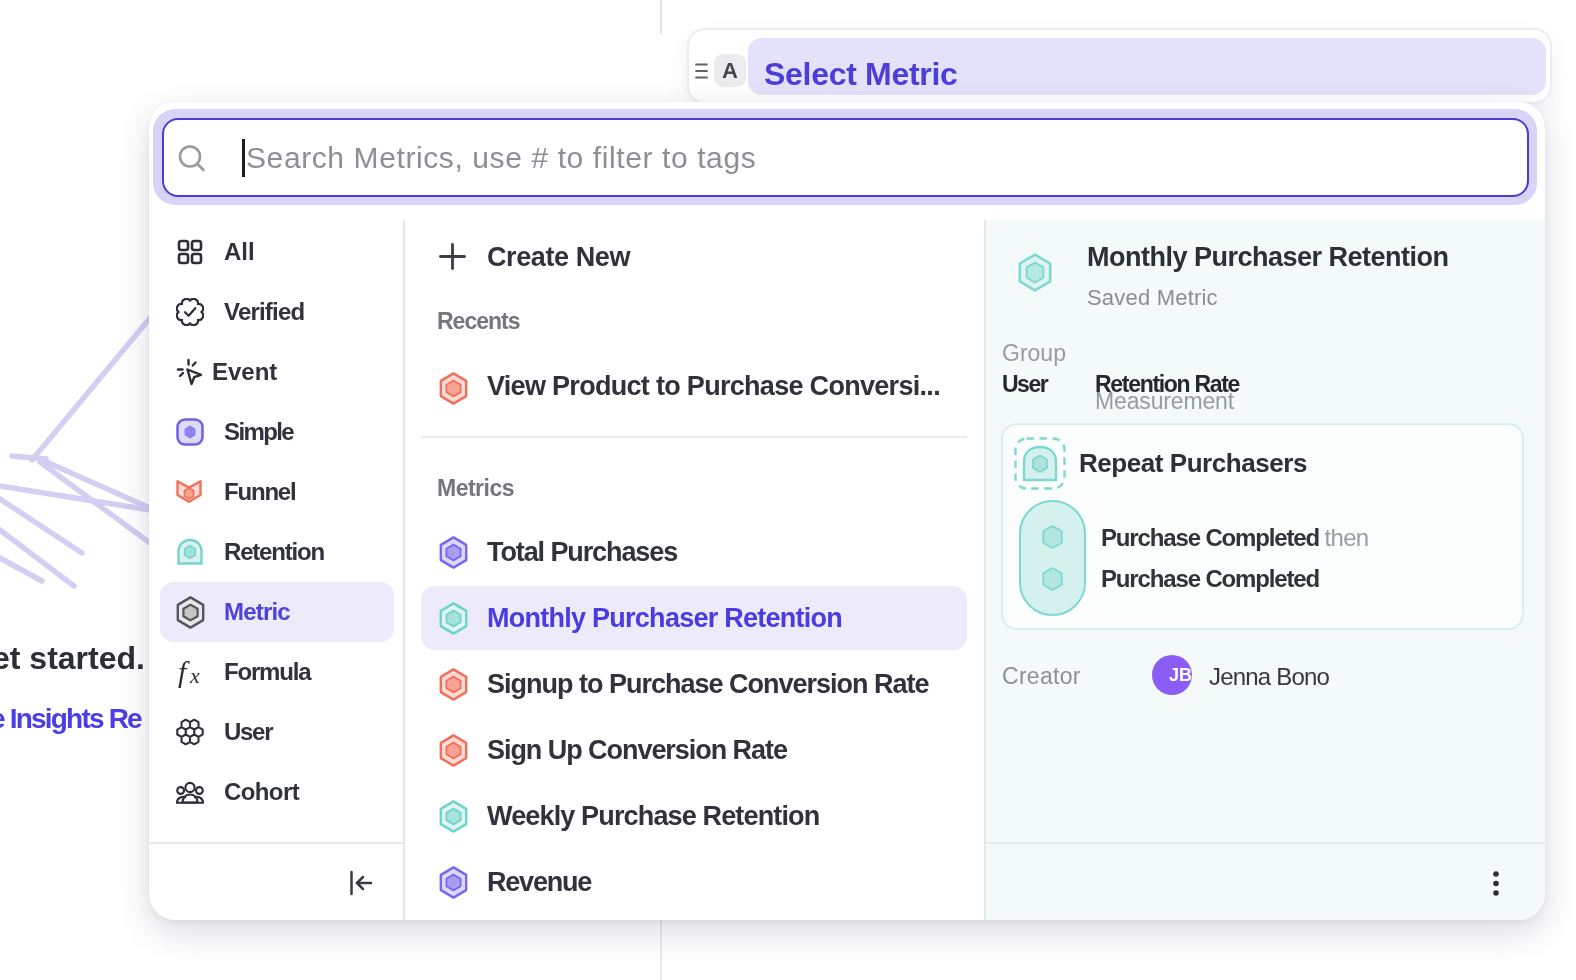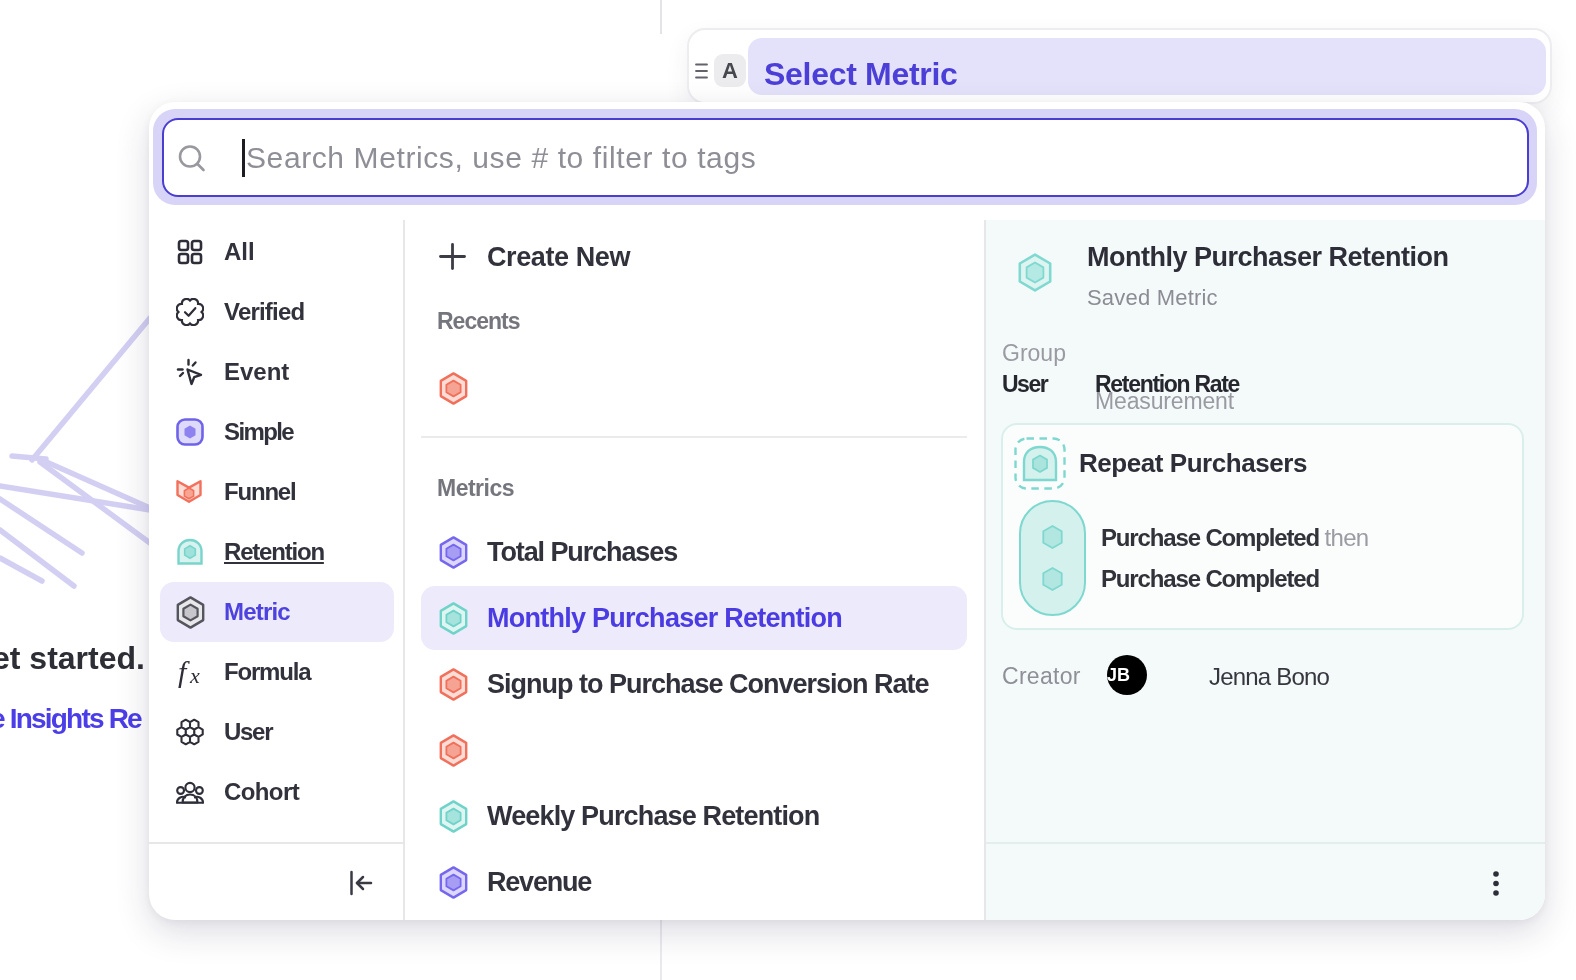--- a/index.html
+++ b/index.html
@@ -76,36 +76,36 @@
     <div class="abs slab" style="left:75px;top:196px;">Verified</div>
     <svg class="abs" style="left:27px;top:256px;" width="28" height="28" viewBox="0 0 28 28">
       <g stroke="#2e2e38" stroke-width="2.4" stroke-linecap="round" fill="none">
         <line x1="12.5" y1="2" x2="12.5" y2="6.5"></line>
         <line x1="19.5" y1="4.5" x2="16.8" y2="7.5"></line>
         <line x1="2" y1="11.5" x2="6.5" y2="11.5"></line>
         <line x1="4" y1="18" x2="7" y2="15"></line>
         <path d="M11.5 11.5 L25 16.8 L18.2 19.2 L15.5 26 Z" stroke-linejoin="round"></path>
       </g>
     </svg>
-    <div class="abs slab" style="left:75px;top:256px;letter-spacing:0;">Event</div>
+    <div class="abs slab" style="left:63px;top:256px;letter-spacing:0;">Event</div>
     <svg class="abs" style="left:27px;top:316px;" width="28" height="28" viewBox="0 0 28 28">
       <rect x="1.5" y="1.5" width="25" height="25" rx="7.5" fill="#dedafa" stroke="#6f63ea" stroke-width="2.6"></rect>
       <path d="M14.0 7.6 L19.5 10.8 L19.5 17.2 L14.0 20.4 L8.5 17.2 L8.5 10.8 Z" fill="#8d82ef"></path>
     </svg>
     <div class="abs slab" style="left:75px;top:316px;letter-spacing:-1.6px;">Simple</div>
     <svg class="abs" style="left:27px;top:377px;" width="26" height="26" viewBox="0 0 26 26">
       <path d="M1.5 2.2 L13 8.6 L24.5 2.2 L24.5 16 L13 22.8 L1.5 16 Z" fill="#fcdcd4" stroke="#f2705c" stroke-width="2.4" stroke-linejoin="round"></path>
       <path d="M13 9.0 L17.6 11.7 L17.6 17.1 L13 19.8 L8.4 17.1 L8.4 11.7 Z" fill="#f7a593" stroke="#f2705c" stroke-width="1.6"></path>
     </svg>
     <div class="abs slab" style="left:75px;top:376px;letter-spacing:-1.2px;">Funnel</div>
     <svg class="abs" style="left:27px;top:436px;" width="28" height="28" viewBox="0 0 28 28">
       <path d="M2.5 25.5 V13.5 C2.5 6.5 7.5 2 14 2 C20.5 2 25.5 6.5 25.5 13.5 V25.5 Z" fill="#d7f2ef" stroke="#79d5cc" stroke-width="2.4"></path>
       <path d="M14 7.8 L19.3 10.9 L19.3 17.1 L14 20.2 L8.7 17.1 L8.7 10.9 Z" fill="#9fe2db" stroke="#79d5cc" stroke-width="1.6"></path>
     </svg>
-    <div class="abs slab" style="left:75px;top:436px;letter-spacing:-1.2px;text-decoration:underline;">Retention</div>
+    <div class="abs slab" style="left:75px;top:436px;letter-spacing:-1.2px;">Retention</div>
     <svg class="abs" style="left:27px;top:494px;" width="29" height="33" viewBox="0 0 29 33">
       <path d="M14.5 1.4 L27.2 8.9 L27.2 24.1 L14.5 31.6 L1.8 24.1 L1.8 8.9 Z" fill="#e8e8ea" stroke="#55555e" stroke-width="2.4" stroke-linejoin="round"></path>
       <path d="M14.5 8.6 L21.6 12.7 L21.6 20.3 L14.5 24.4 L7.4 20.3 L7.4 12.7 Z" fill="#c6c6cb" stroke="#55555e" stroke-width="2.2" stroke-linejoin="round"></path>
     </svg>
     <div class="abs slab" style="left:75px;top:496px;color:#4d42dd;text-align:center;">Metric</div>
     <svg class="abs" style="left:27px;top:556px;" width="30" height="30" viewBox="0 0 30 30">
       <text x="2" y="24" font-family="Liberation Serif" font-style="italic" font-size="30" fill="#2e2e38">f</text>
       <text x="14" y="25" font-family="Liberation Serif" font-style="italic" font-size="22" fill="#2e2e38">x</text>
     </svg>
     <div class="abs slab" style="left:75px;top:556px;letter-spacing:-1.2px;">Formula</div>
@@ -142,20 +142,21 @@
         <line x1="13.5" y1="1.5" x2="13.5" y2="25.5"></line>
           <line x1="1.5" y1="13.5" x2="25.5" y2="13.5"></line>
       </g>
     </svg>
     <div class="abs mrow" style="left:338px;top:140px;letter-spacing:-0.4px;">Create New</div>
     <div class="abs grey" style="left:288px;top:206px;font-size:23px;font-weight:bold;letter-spacing:-1px;">Recents</div>
     <svg class="abs" style="left:290px;top:270px;" width="29" height="33" viewBox="0 0 29 33">
       <path d="M14.5 1.4 L27.2 8.9 L27.2 24.1 L14.5 31.6 L1.8 24.1 L1.8 8.9 Z" fill="#fcdcd5" stroke="#f0705b" stroke-width="2.4" stroke-linejoin="round"></path>
       <path d="M14.5 8.6 L21.6 12.7 L21.6 20.3 L14.5 24.4 L7.4 20.3 L7.4 12.7 Z" fill="#f5a493" stroke="#f0705b" stroke-width="1.8" stroke-linejoin="round"></path>
     </svg>
+    <div class="abs mrow" style="left:338px;top:269px;letter-spacing:-0.7px;">View Product to Purchase Conversi...</div>
     <div class="abs" style="left:272px;top:334px;width:546px;height:2px;background:#ebebee;"></div>
     <div class="abs grey" style="left:288px;top:373px;font-size:23px;font-weight:bold;letter-spacing:-0.5px;">Metrics</div>
     <div class="abs" style="left:272px;top:484px;width:546px;height:64px;background:#eceafb;border-radius:14px;"></div>
     <svg class="abs" style="left:290px;top:434px;" width="29" height="33" viewBox="0 0 29 33">
       <path d="M14.5 1.4 L27.2 8.9 L27.2 24.1 L14.5 31.6 L1.8 24.1 L1.8 8.9 Z" fill="#dcd7fb" stroke="#7668ee" stroke-width="2.4" stroke-linejoin="round"></path>
       <path d="M14.5 8.6 L21.6 12.7 L21.6 20.3 L14.5 24.4 L7.4 20.3 L7.4 12.7 Z" fill="#a79ef4" stroke="#7668ee" stroke-width="1.8" stroke-linejoin="round"></path>
     </svg>
     <div class="abs mrow" style="left:338px;top:435px;letter-spacing:-1.1px;">Total Purchases</div>
     <svg class="abs" style="left:290px;top:500px;" width="29" height="33" viewBox="0 0 29 33">
       <path d="M14.5 1.4 L27.2 8.9 L27.2 24.1 L14.5 31.6 L1.8 24.1 L1.8 8.9 Z" fill="#dff5f2" stroke="#6fd3ca" stroke-width="2.4" stroke-linejoin="round"></path>
@@ -164,20 +165,21 @@
     <div class="abs mrow" style="left:338px;top:501px;color:#4a3ce2;letter-spacing:-0.74px;">Monthly Purchaser Retention</div>
     <svg class="abs" style="left:290px;top:566px;" width="29" height="33" viewBox="0 0 29 33">
       <path d="M14.5 1.4 L27.2 8.9 L27.2 24.1 L14.5 31.6 L1.8 24.1 L1.8 8.9 Z" fill="#fcdcd5" stroke="#f0705b" stroke-width="2.4" stroke-linejoin="round"></path>
       <path d="M14.5 8.6 L21.6 12.7 L21.6 20.3 L14.5 24.4 L7.4 20.3 L7.4 12.7 Z" fill="#f5a493" stroke="#f0705b" stroke-width="1.8" stroke-linejoin="round"></path>
     </svg>
     <div class="abs mrow" style="left:338px;top:567px;letter-spacing:-1px;">Signup to Purchase Conversion Rate</div>
     <svg class="abs" style="left:290px;top:632px;" width="29" height="33" viewBox="0 0 29 33">
       <path d="M14.5 1.4 L27.2 8.9 L27.2 24.1 L14.5 31.6 L1.8 24.1 L1.8 8.9 Z" fill="#fcdcd5" stroke="#f0705b" stroke-width="2.4" stroke-linejoin="round"></path>
       <path d="M14.5 8.6 L21.6 12.7 L21.6 20.3 L14.5 24.4 L7.4 20.3 L7.4 12.7 Z" fill="#f5a493" stroke="#f0705b" stroke-width="1.8" stroke-linejoin="round"></path>
     </svg>
+    <div class="abs mrow" style="left:338px;top:633px;letter-spacing:-1.05px;">Sign Up Conversion Rate</div>
     <svg class="abs" style="left:290px;top:698px;" width="29" height="33" viewBox="0 0 29 33">
       <path d="M14.5 1.4 L27.2 8.9 L27.2 24.1 L14.5 31.6 L1.8 24.1 L1.8 8.9 Z" fill="#dff5f2" stroke="#6fd3ca" stroke-width="2.4" stroke-linejoin="round"></path>
       <path d="M14.5 8.6 L21.6 12.7 L21.6 20.3 L14.5 24.4 L7.4 20.3 L7.4 12.7 Z" fill="#a5e3dc" stroke="#6fd3ca" stroke-width="1.8" stroke-linejoin="round"></path>
     </svg>
     <div class="abs mrow" style="left:338px;top:699px;letter-spacing:-0.85px;">Weekly Purchase Retention</div>
     <svg class="abs" style="left:290px;top:764px;" width="29" height="33" viewBox="0 0 29 33">
       <path d="M14.5 1.4 L27.2 8.9 L27.2 24.1 L14.5 31.6 L1.8 24.1 L1.8 8.9 Z" fill="#dcd7fb" stroke="#7668ee" stroke-width="2.4" stroke-linejoin="round"></path>
       <path d="M14.5 8.6 L21.6 12.7 L21.6 20.3 L14.5 24.4 L7.4 20.3 L7.4 12.7 Z" fill="#a79ef4" stroke="#7668ee" stroke-width="1.8" stroke-linejoin="round"></path>
     </svg>
     <div class="abs mrow" style="left:338px;top:765px;letter-spacing:-1.2px;">Revenue</div>
@@ -205,21 +207,21 @@
     <svg class="abs" style="left:892px;top:423px;" width="23" height="24" viewBox="0 0 23 24">
       <path d="M11.5 1.0 L20.7 6.3 L20.7 17.7 L11.5 23.0 L2.3 17.7 L2.3 6.3 Z" fill="#b2e7e1" stroke="#7fd8cf" stroke-width="1.8" stroke-linejoin="round"></path>
     </svg>
     <svg class="abs" style="left:892px;top:465px;" width="23" height="24" viewBox="0 0 23 24">
       <path d="M11.5 1.0 L20.7 6.3 L20.7 17.7 L11.5 23.0 L2.3 17.7 L2.3 6.3 Z" fill="#b2e7e1" stroke="#7fd8cf" stroke-width="1.8" stroke-linejoin="round"></path>
     </svg>
     <div class="abs" style="left:952px;top:422px;font-size:24px;letter-spacing:-1.15px;"><span style="font-weight:bold;color:#32323a;">Purchase Completed</span> <span style="color:#9b9ba3;letter-spacing:-0.7px;">then</span></div>
     <div class="abs" style="left:952px;top:463px;font-size:24px;font-weight:bold;color:#32323a;letter-spacing:-1.15px;">Purchase Completed</div>
 
     <div class="abs" style="left:853px;top:561px;font-size:23px;color:#8f8f97;letter-spacing:0.3px;">Creator</div>
-    <div class="abs" style="left:958px;top:553px;width:40px;height:40px;border-radius:50%;background:#000000;text-align:left;line-height:40px;font-size:18px;font-weight:bold;color:#fff;">JB</div>
+    <div class="abs" style="left:1003px;top:553px;width:40px;height:40px;border-radius:50%;background:#8b5cf6;text-align:right;line-height:40px;font-size:18px;font-weight:bold;color:#fff;">JB</div>
     <div class="abs" style="left:1060px;top:561px;font-size:24px;color:#36363e;letter-spacing:-0.8px;">Jenna Bono</div>
 
     <div class="abs" style="left:837px;top:740px;width:559px;height:2px;background:#e3edeb;"></div>
     <svg class="abs" style="left:1342px;top:768px;" width="10" height="30" viewBox="0 0 10 30">
       <circle cx="5" cy="4" r="2.8" fill="#2e2e38"></circle>
         <circle cx="5" cy="13.5" r="2.8" fill="#2e2e38"></circle>
         <circle cx="5" cy="23" r="2.8" fill="#2e2e38"></circle>
     </svg>
   </div>
 </div>

